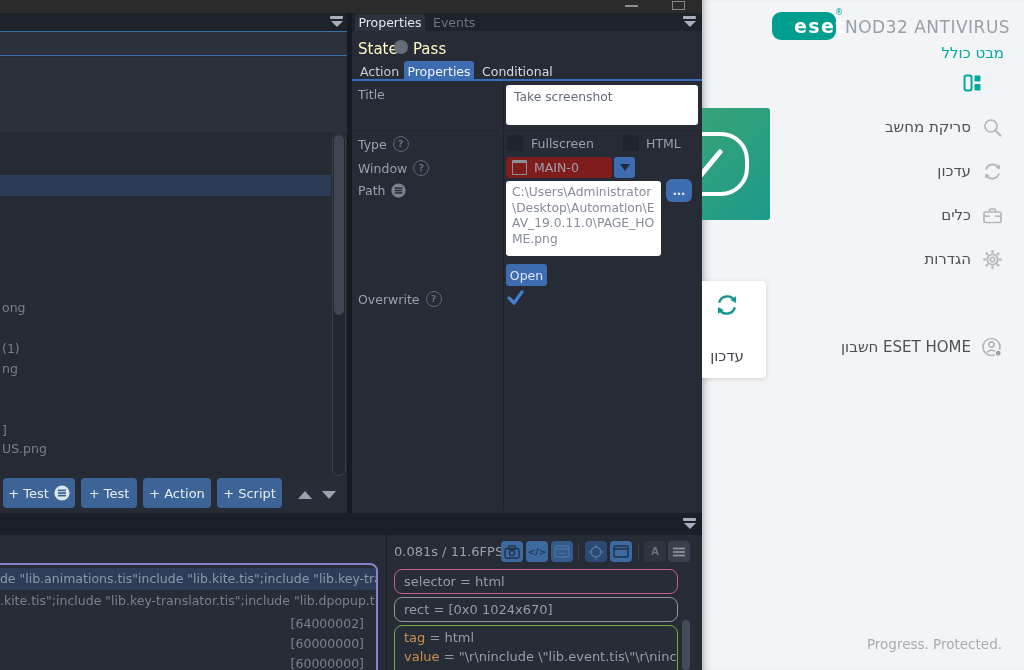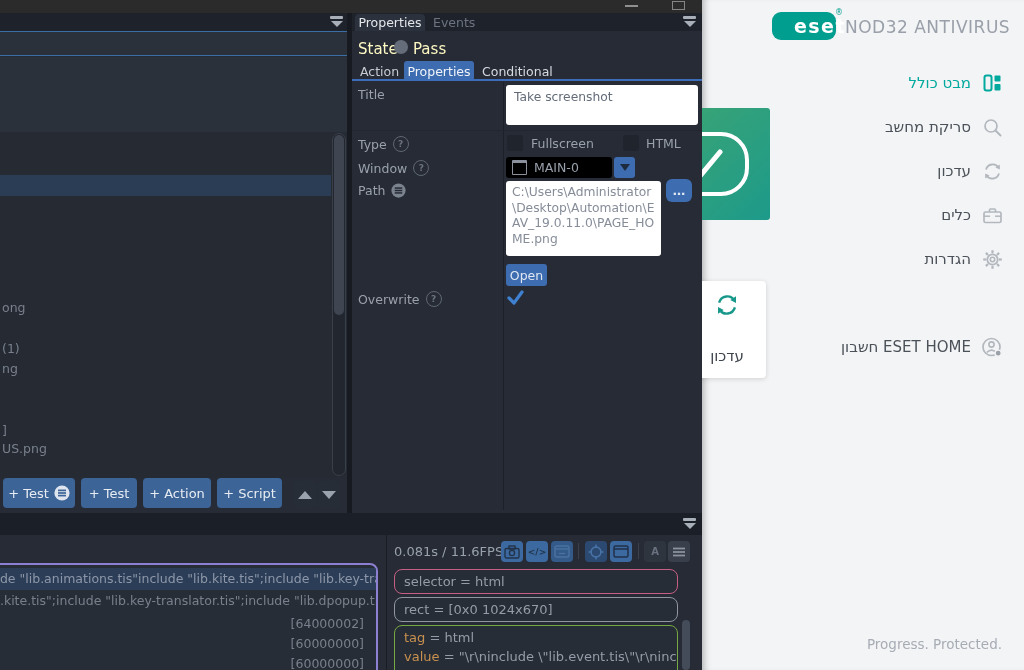--- a/index.html
+++ b/index.html
@@ -37,21 +37,21 @@
   .wtxt{color:#fef9c3;font-size:15px;}
   .mtxt{color:#9aa1ac;font-size:12.5px;}
   .circle-toggle{width:14px;height:14px;border-radius:50%;background:#656d7a;}
   .pill{background:#3d6cb0;border-radius:3px;color:#f0f4f9;font-size:12.5px;display:flex;align-items:center;justify-content:center;}
   .underline{background:#3b6db8;}
   .qicon{display:inline-flex;width:14px;height:14px;border:1.4px solid #5f6772;border-radius:50%;color:#6a727e;font-size:9px;align-items:center;justify-content:center;font-weight:bold;}
   .inp{background:#ffffff;border:none;border-radius:3px;color:#868d99;font-size:12.3px;}
   textarea.inp{resize:none;outline:none;padding:5px 8px;font-family:"DejaVu Sans","Liberation Sans",sans-serif;}
   textarea.inp::placeholder{color:#646c79;}
   .chk{width:16px;height:16px;background:#1f242d;border-radius:3px;}
-  .combo{background:#000000;border-radius:3px;display:flex;align-items:center;gap:7px;padding-left:6px;color:#9aa1ac;font-size:12.5px;text-align:right;}
+  .combo{background:#7f1d1d;border-radius:3px;display:flex;align-items:center;gap:7px;padding-left:6px;color:#9aa1ac;font-size:12.5px;text-align:right;}
   .winglyph{width:13px;height:11px;border:1px solid #8a919c;border-top:3.5px solid #8a919c;border-radius:1px;}
   .ddbtn{background:#3d6cb0;border-radius:3px;display:flex;align-items:center;justify-content:center;}
   .dd-tri{width:0;height:0;border-left:5.5px solid transparent;border-right:5.5px solid transparent;border-top:7px solid #1d2b3f;}
   .bluebtn{background:#3d6cb0;border-radius:3px;color:#dfe7f2;font-size:12.5px;display:flex;align-items:center;justify-content:center;}
 
   .bheader{left:0;top:513px;width:702px;height:22px;background:#1b2028;}
   .bcontent{left:0;top:535px;width:702px;height:135px;background:#262b35;overflow:hidden;}
   .codebox{left:-10px;top:28px;width:388px;height:130px;border:2px solid #8d7fd2;border-radius:8px;background:#272d37;overflow:hidden;}
   .coderow{left:0;right:0;height:22px;overflow:hidden;white-space:nowrap;text-align:right;font-size:12.5px;color:#79808c;}
   .coderow.sel{background:#2c3e57;color:#8e97a9;}
@@ -299,21 +299,21 @@
   </div>
 
   <div class="a" id="app-right">
 
     <div class="a elogo" style="left:70px;top:12px;width:64px;height:28px;padding-left:32px;">
         <span>eset</span>
       </div>
     <div class="a reg" style="left:133px;top:8px;">®</div>
     <div class="a brand" style="left:143px;top:17px;">NOD32 ANTIVIRUS</div>
 
-    <div class="a eitem" style="top:71px;">
+    <div class="a eitem" style="top:71px;flex-direction:column;">
       <span class="elabel active">מבט כולל</span>
       <svg class="eicon" viewBox="0 0 23 23">
           <rect x="3.5" y="3.5" width="7" height="15" rx="2" fill="none" stroke="#00a99d" stroke-width="2"></rect>
           <rect x="13.5" y="3.5" width="6" height="6" rx="1" fill="#00a99d"></rect>
           <rect x="13.5" y="12" width="6" height="6.5" rx="1" fill="#00a99d"></rect>
         </svg>
     </div>
     <div class="a eitem" style="top:115px;">
       <span class="elabel">סריקת מחשב</span>
       <svg class="eicon" viewBox="0 0 23 23">

